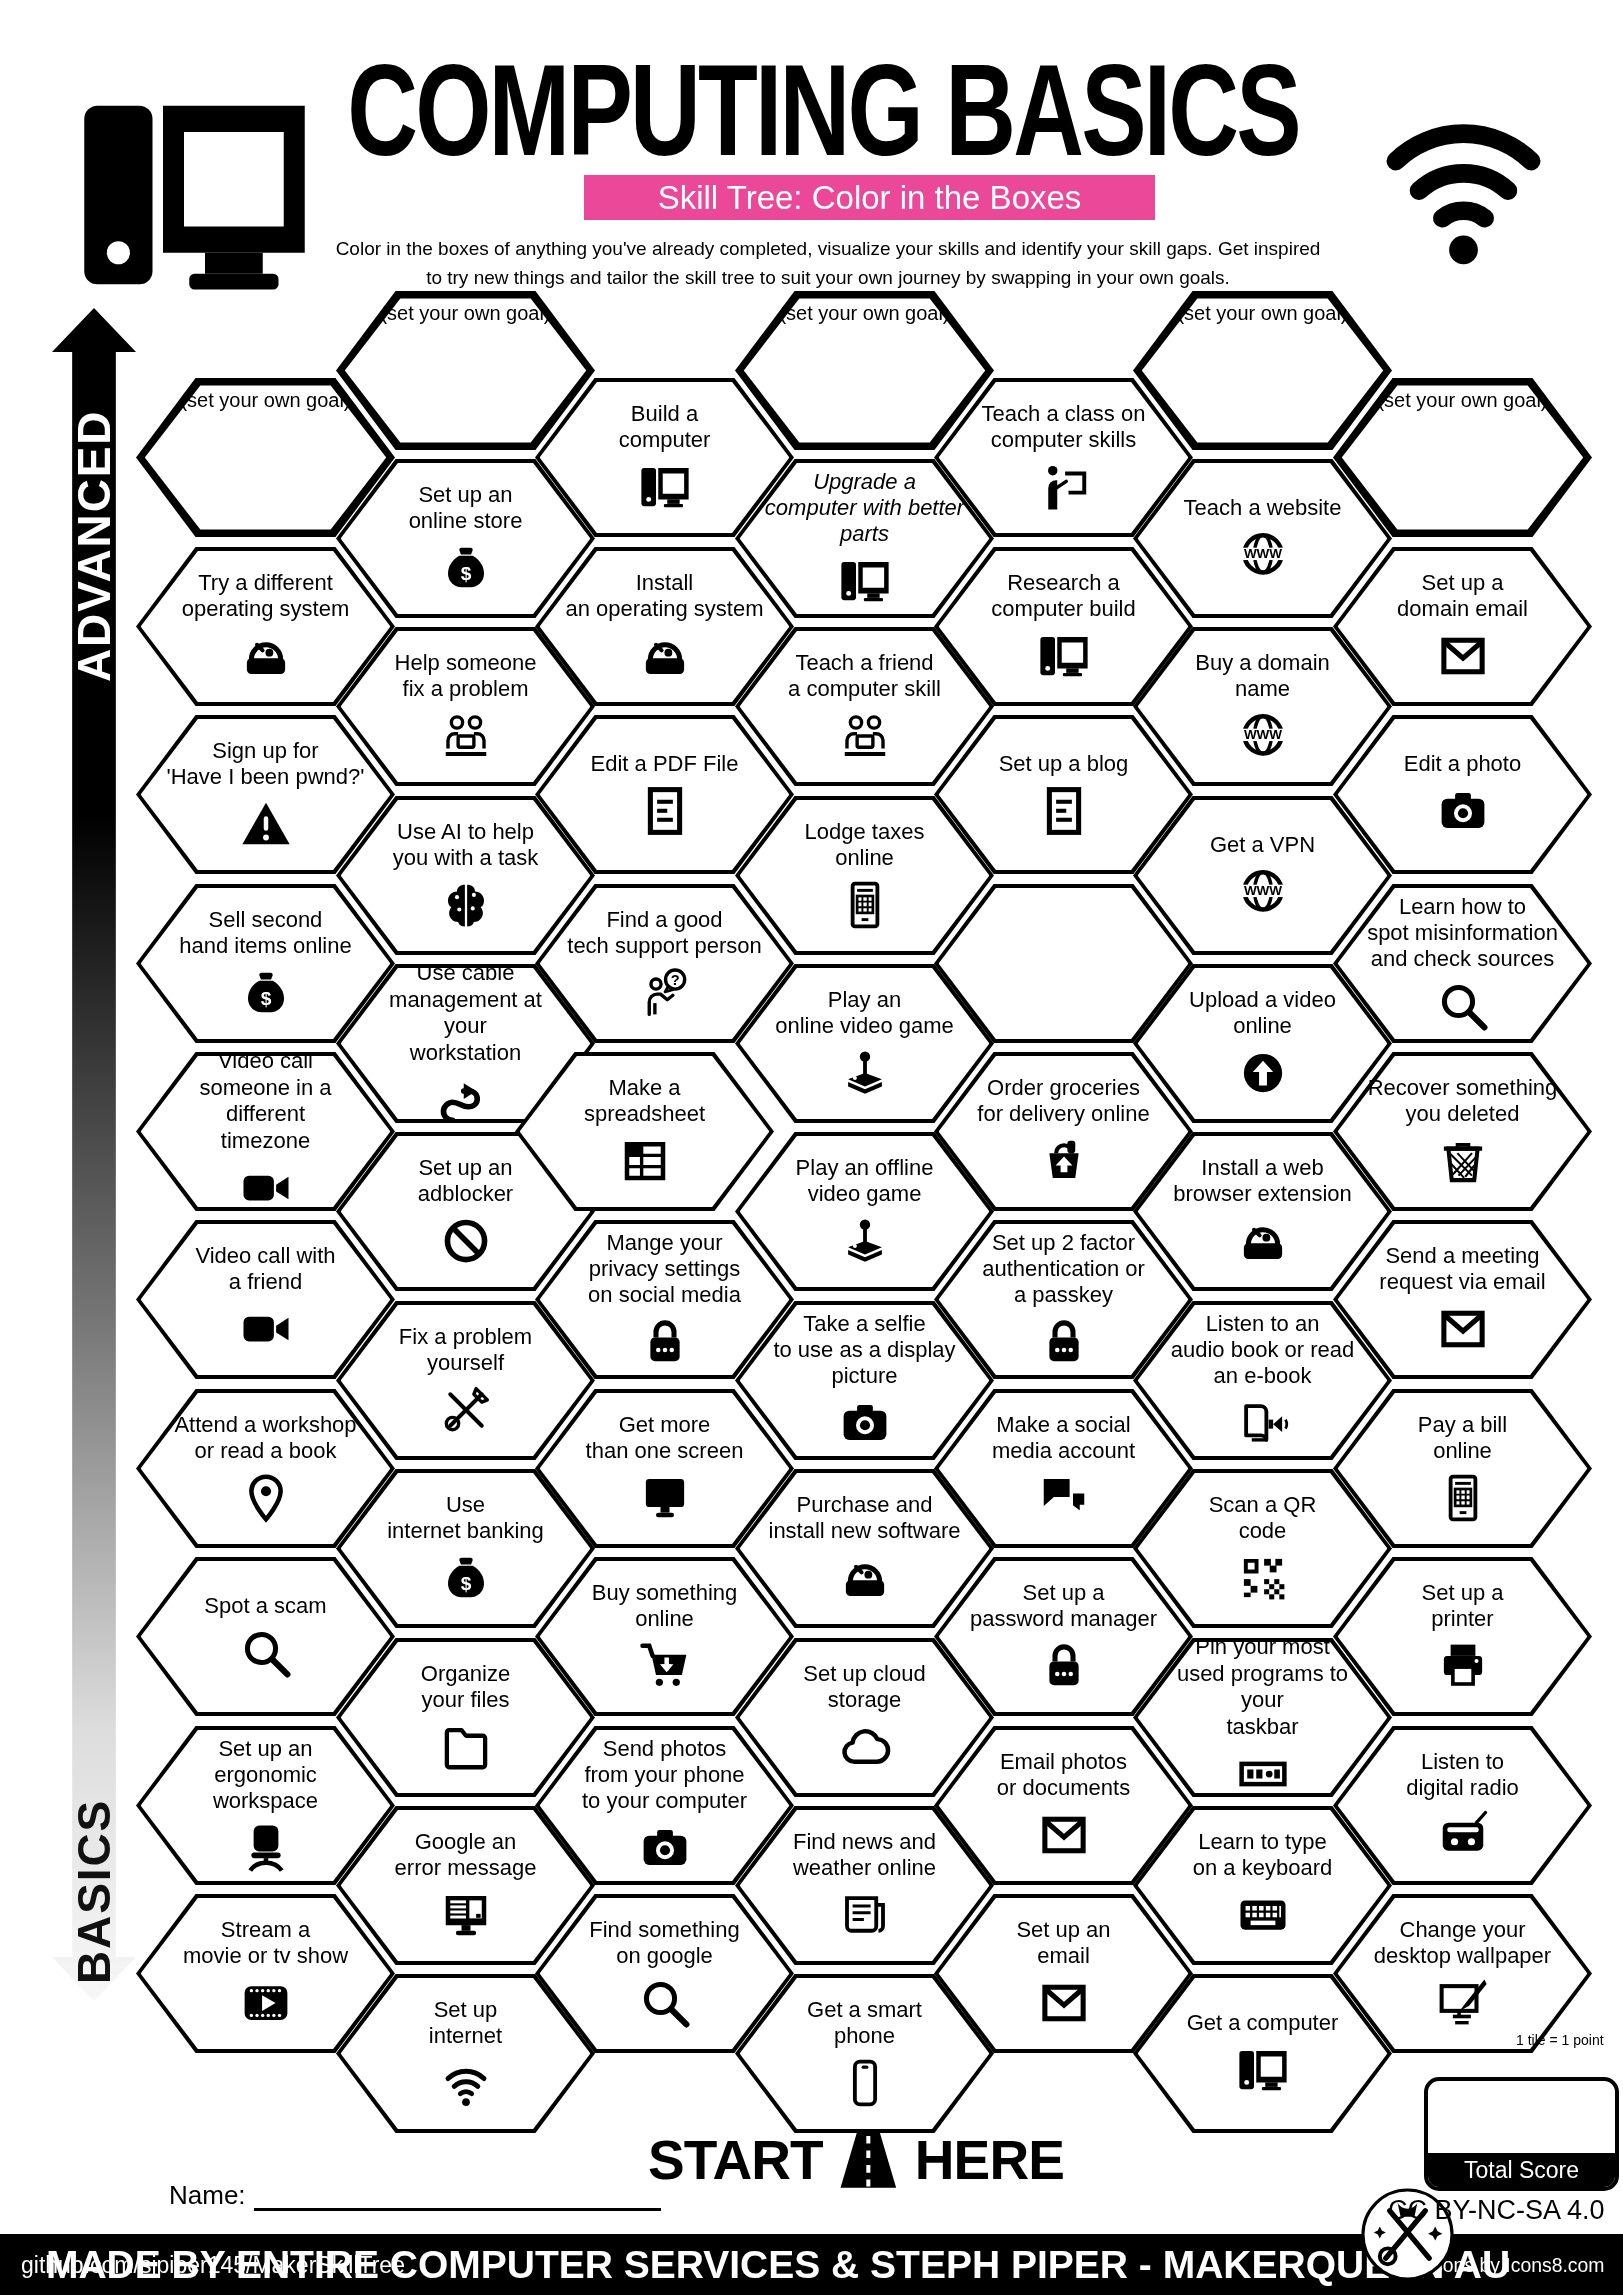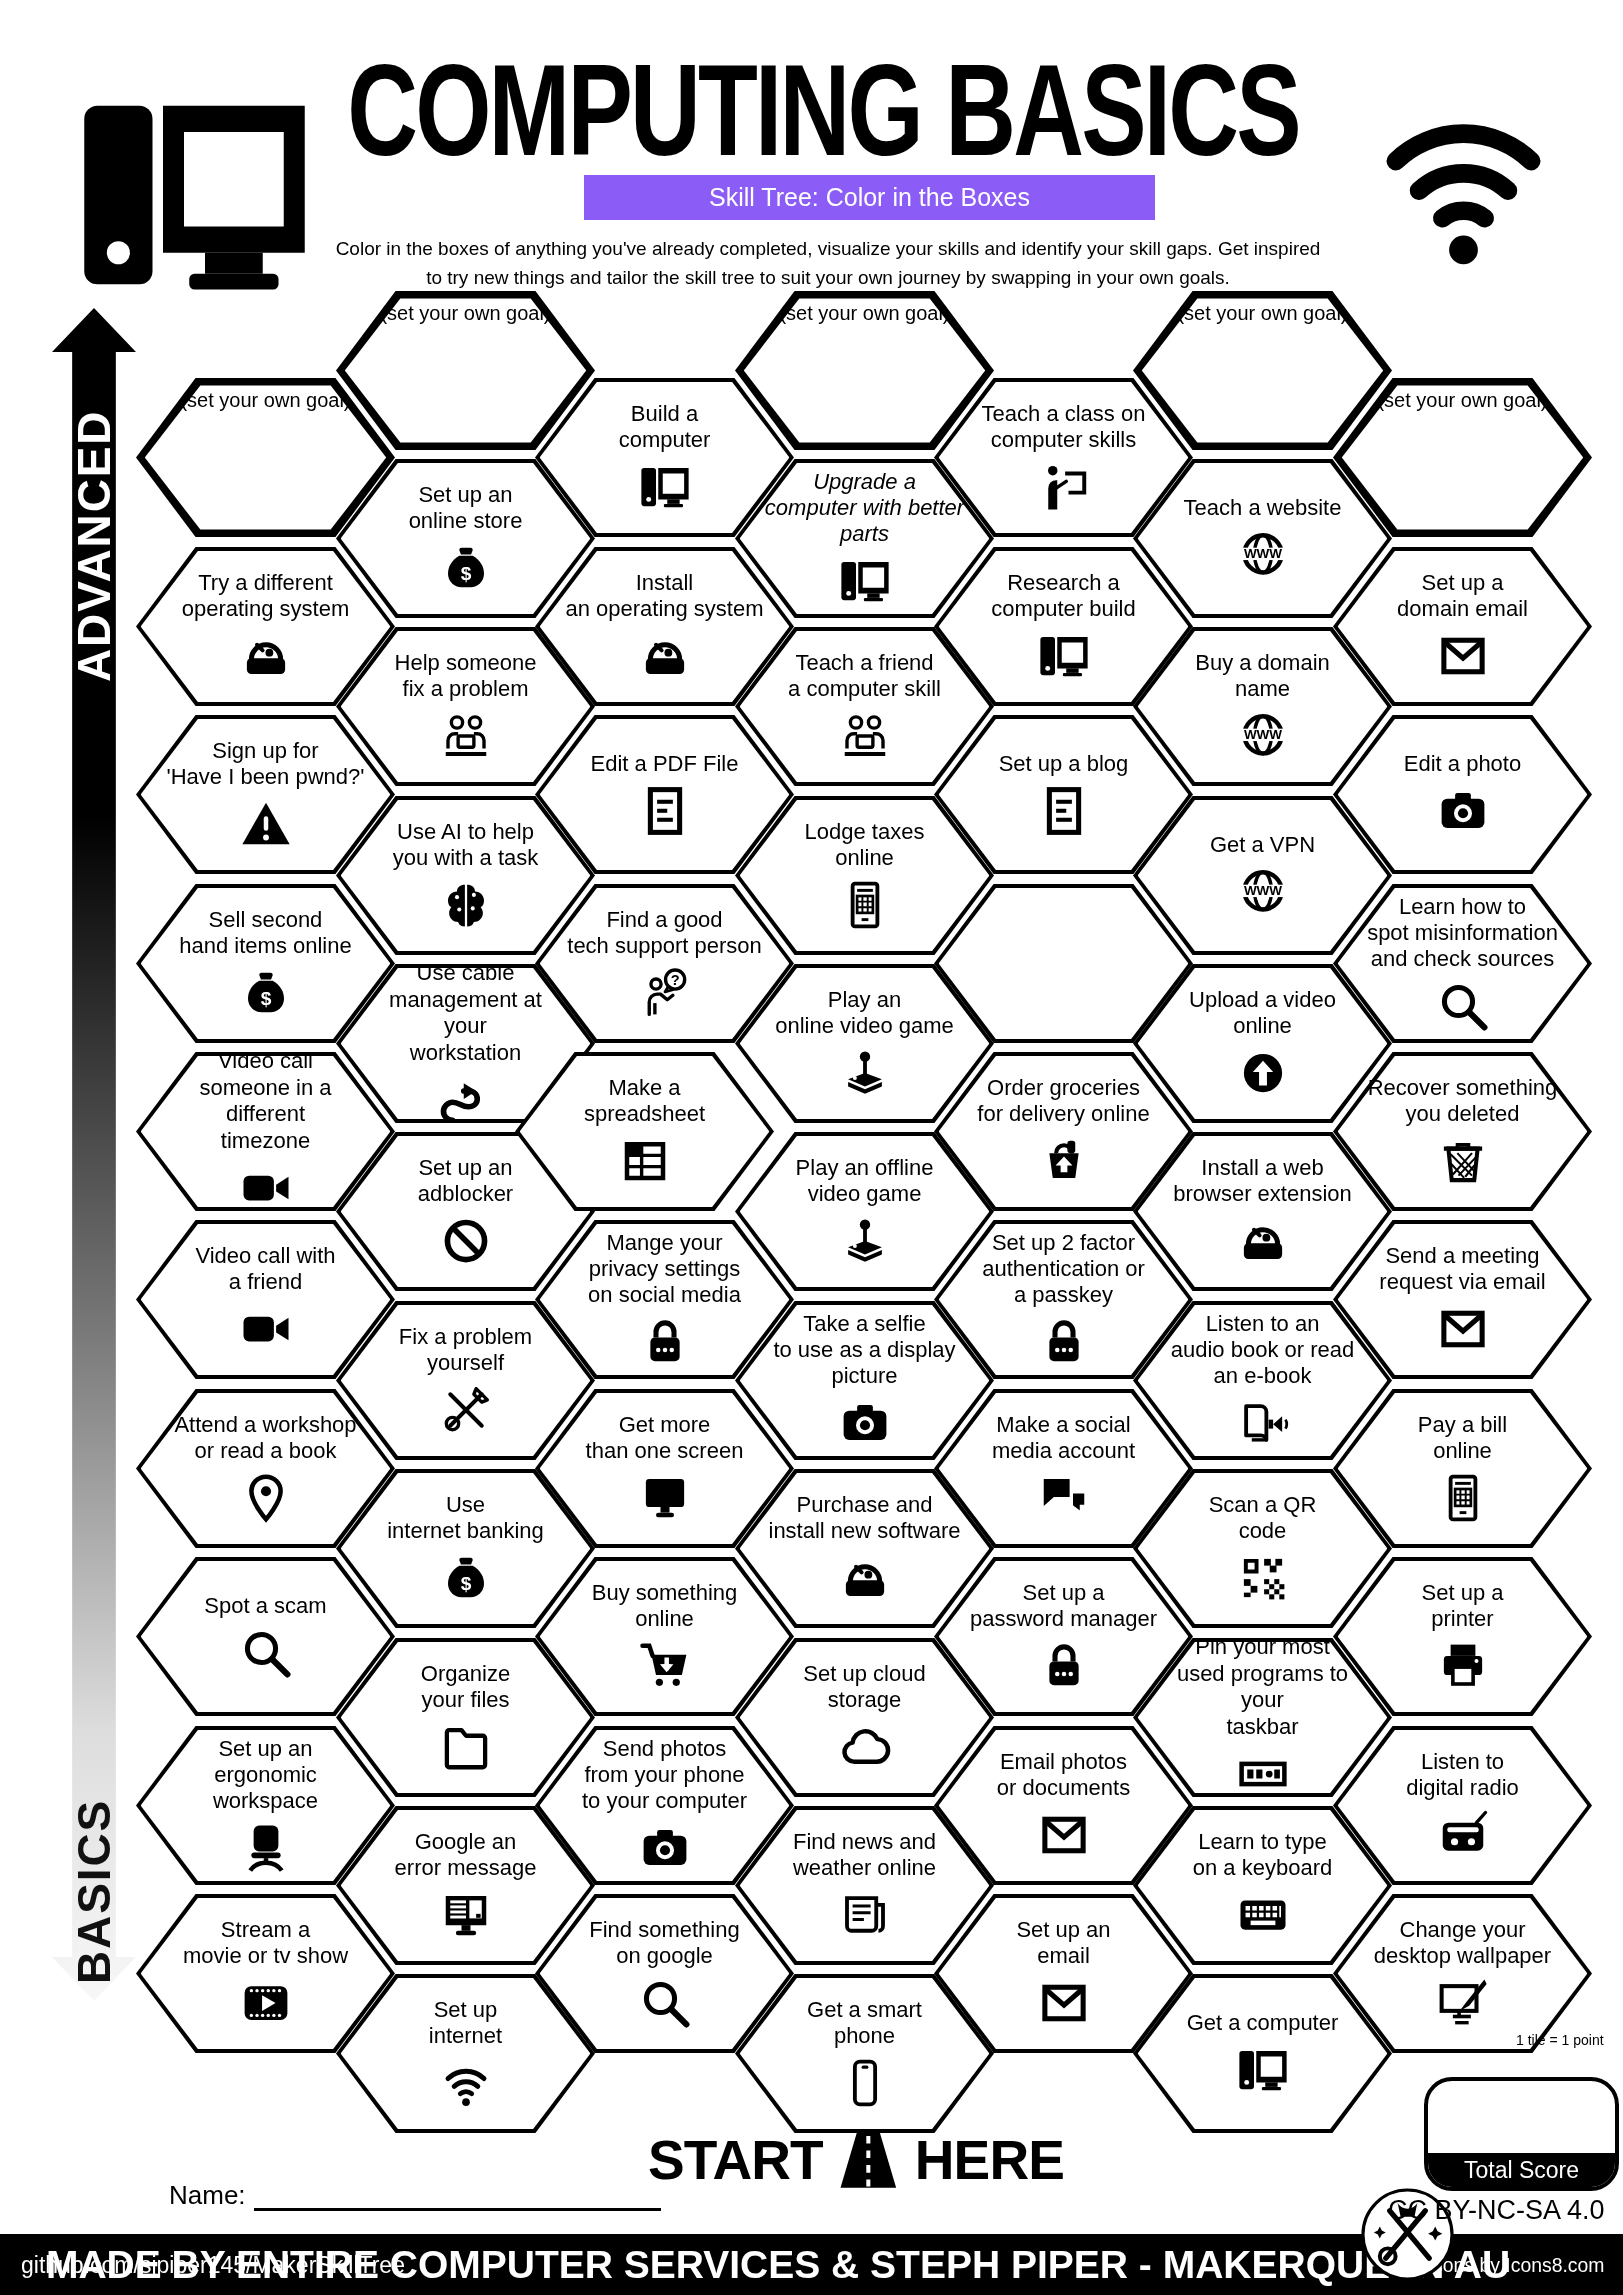--- a/index.html
+++ b/index.html
@@ -1,20 +1,20 @@
 <!DOCTYPE html>
 <html style="font-size:7.4px"><head>
 <meta charset="utf-8">
 <style>
   html,body{margin:0;padding:0;background:#fff}
   body{width:1623px;height:2295px;position:relative;font-family:"Liberation Sans",sans-serif;color:#000;overflow:hidden}
   .title{position:absolute;left:823px;top:36px;transform:translateX(-50%) scaleY(1.32);transform-origin:top;
          font-size:98px;font-weight:900;letter-spacing:-2.8px;white-space:nowrap}
-  .subtitle{position:absolute;left:584px;top:175px;width:571px;height:45px;background:#8b5cf6;color:#fff;
-            font-size:25px;display:flex;align-items:center;justify-content:center}
+  .subtitle{position:absolute;left:584px;top:175px;width:571px;height:45px;background:#ec4899;color:#fff;
+            font-size:33px;display:flex;align-items:center;justify-content:center}
   .desc{position:absolute;left:828px;top:235px;width:1133px;transform:translateX(-50%);
         font-size:19px;line-height:1.5;text-align:center;white-space:pre-line}
   .hdr-icon{position:absolute}
   .axis{position:absolute;left:52px;top:308px;width:84px;height:1693px;
         background:linear-gradient(to bottom,#000 0%,#000 30%,#777 60%,#ddd 84%,#f7f7f7 100%);
         clip-path:polygon(50% 0,100% 2.6%,76% 2.6%,76% 97.4%,100% 97.4%,50% 100%,0 97.4%,24% 97.4%,24% 2.6%,0 2.6%)}
   .axis-label{position:absolute;left:52px;width:84px;display:flex;align-items:center;justify-content:center;
         writing-mode:vertical-rl;transform:rotate(180deg);font-weight:700;letter-spacing:1.9px}
   .axis-label.adv{top:407px;height:278px;font-size:46px;color:#fff}
   .axis-label.bas{top:1776px;height:231px;font-size:46px;color:#111}
@@ -24,21 +24,21 @@
   .hex.goal .inner{inset:7.4px 8.8px}
   .hex .content{position:absolute;inset:6.5px 29px;display:flex;flex-direction:column;align-items:center;justify-content:center;gap:6.5px;z-index:2}
   .hex.goal .content{justify-content:flex-start;padding-top:3.7px}
   .hex .label{font-size:22px;line-height:1.2;text-align:center;white-space:pre-line}
   .hex.goal .label{font-size:20px}
   .icon{width:54px;height:54px;flex:0 0 auto}
   .startrow{position:absolute;left:648px;top:2128px;width:416px;display:flex;align-items:center;justify-content:center;gap:15.7px}
   .startrow .word{font-size:55px;font-weight:900;letter-spacing:-0.9px}
   .road{width:69px;height:64px}
   .tilenote{position:absolute;right:19.4px;top:2032px;font-size:14px}
-  .scorebox{position:absolute;left:1424px;top:2077px;width:187px;height:106px;border:4.2px solid #000;border-radius:28px;background:#fff;overflow:hidden}
+  .scorebox{position:absolute;left:1424px;top:2077px;width:187px;height:106px;border:4.2px solid #000;border-radius:15px;background:#fff;overflow:hidden}
   .scorebox .bar{position:absolute;left:0;right:0;bottom:0;height:34px;background:#000;color:#fff;font-size:23px;
                  display:flex;align-items:center;justify-content:center}
   .namerow{position:absolute;left:169px;top:2180px;display:flex;align-items:flex-end;font-size:26px}
   .nameline{width:407px;border-bottom:3.2px solid #000;height:28px;margin-left:8.3px}
   .footer{position:absolute;left:0;bottom:0;width:1623px;height:61px;background:#000;color:#fff;z-index:1}
   .footer .left{position:absolute;left:21px;top:50%;transform:translateY(-50%);font-size:23px}
   .footer .center{position:absolute;left:778px;top:50%;transform:translate(-50%,-50%);font-size:39px;font-weight:700;white-space:nowrap}
   .footer .right{position:absolute;right:18.5px;top:50%;transform:translateY(-50%);font-size:19.4px}
   .license{position:absolute;right:18.5px;top:2195px;font-size:27px;z-index:2}
   .logo{position:absolute;left:1360px;top:2187px;width:95px;height:95px;z-index:2}

